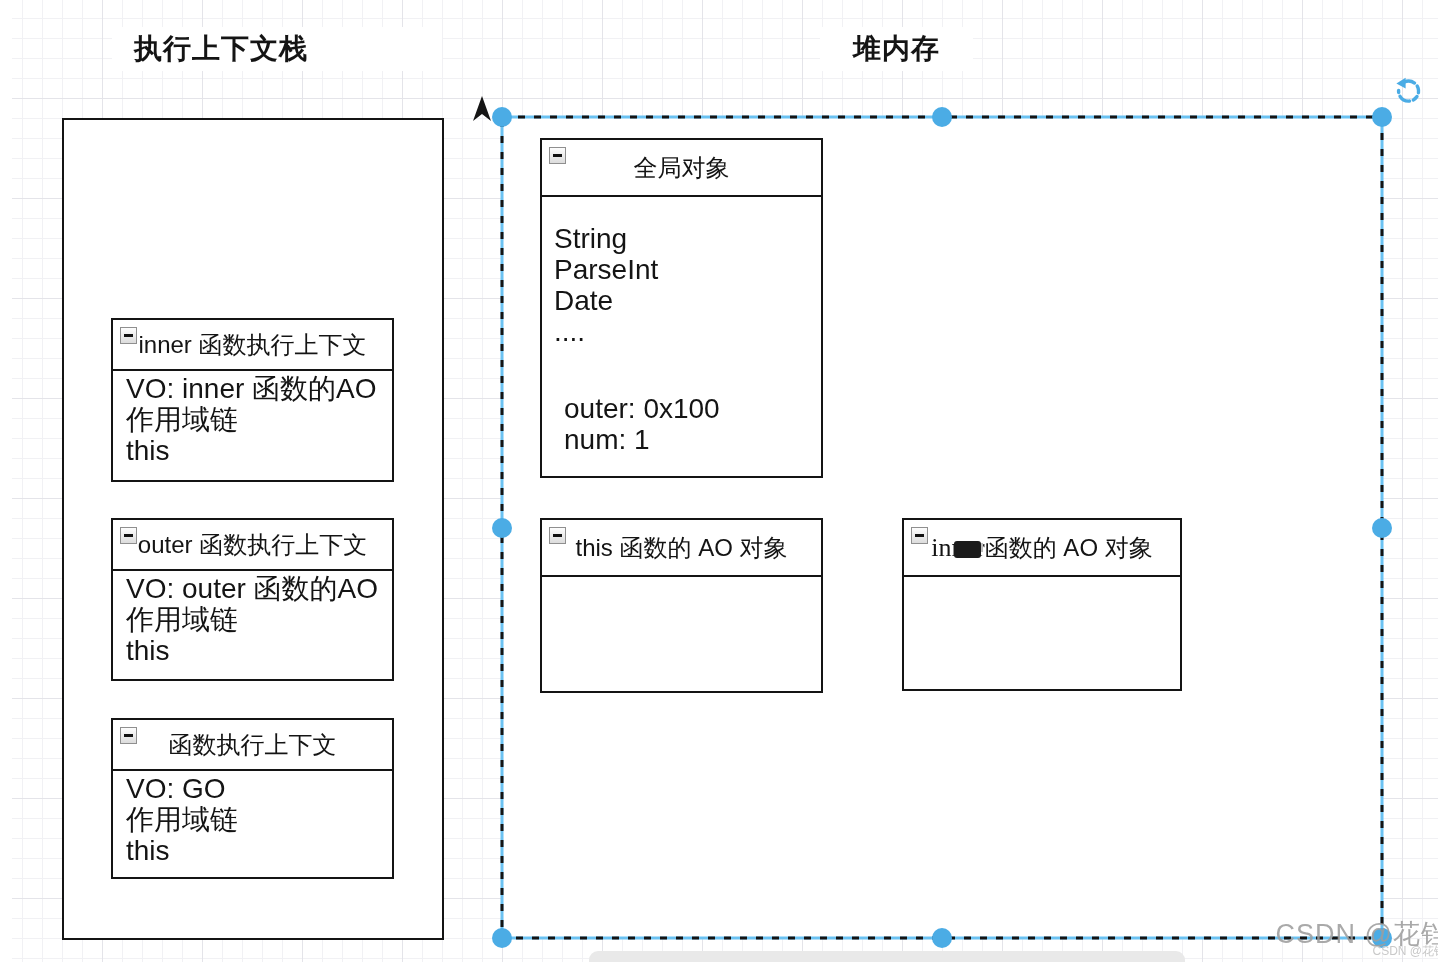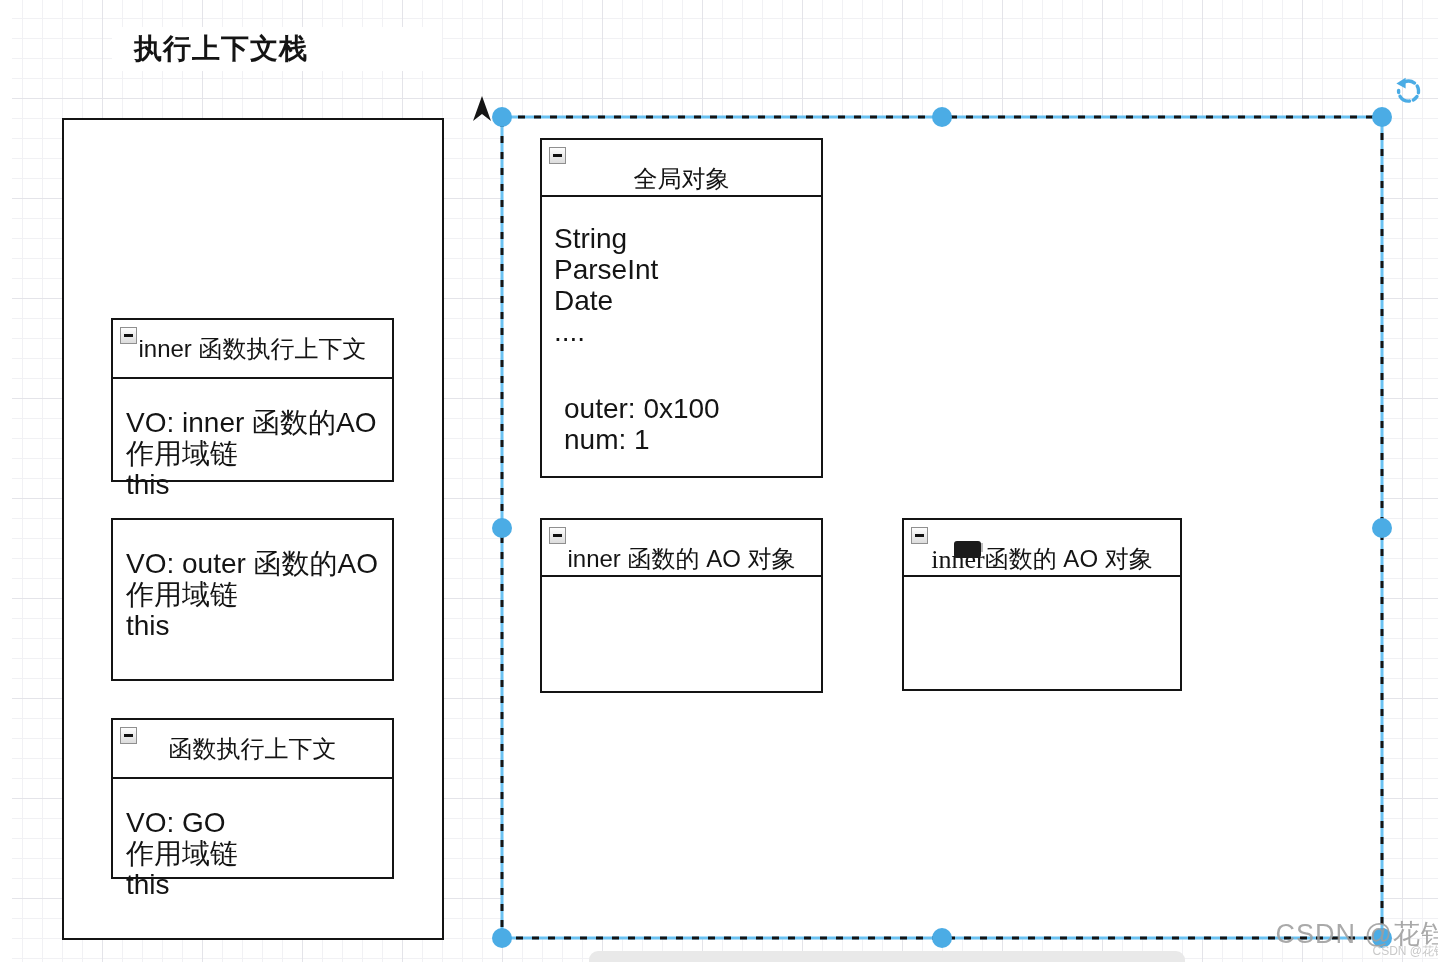--- a/index.html
+++ b/index.html
@@ -34,23 +34,23 @@
     display:flex;align-items:center;justify-content:center;
     font-size:24px;white-space:nowrap;
   }
   .collapse-icon{
     position:absolute;left:7px;top:7px;width:17px;height:17px;
     border:1px solid #8f8f8f;background:linear-gradient(#fdfdfd,#dcdcdc);
     display:flex;align-items:center;justify-content:center;z-index:3;
   }
   .collapse-icon .minus{display:block;width:9px;height:3px;background:#111;}
   .box-body{font-size:28px;line-height:31px;}
-  .frame .box-header{height:59px;}
-  .frame .box-body{padding:28px 10px 0 13px;}
-  .heap-box .box-header{height:57px;align-items:flex-end;}
+  .frame .box-header{height:51px;}
+  .frame .box-body{padding:2px 10px 0 13px;}
+  .heap-box .box-header{height:57px;}
   .gobj-body{padding:26px 10px 0 12px;}
   .gobj-props{margin-top:46px;padding-left:10px;}
   .oao-body{padding:24px 10px 0 12px;}
   .red{color:var(--red_value);}
   .serif-edit{font-family:"Liberation Serif","DejaVu Serif",serif;font-size:26px;position:relative;}
   .edit-blob{position:absolute;width:27px;height:17px;background:#1b1b1b;border-radius:3px;
     left:50px;top:21px;z-index:4;box-shadow:6px -2px 0 -4px #bdbdbd;}
   .selection-fill{position:absolute;left:490px;top:117px;width:880px;height:821px;background:#fff;z-index:1;}
   .selection-border{position:absolute;left:487px;top:114px;z-index:3;pointer-events:none;}
   .handle{position:absolute;width:20px;height:20px;border-radius:50%;
@@ -63,38 +63,45 @@
     color:var(--watermark_gray);opacity:.88;z-index:7;white-space:nowrap;}
   .watermark-small{position:absolute;right:4px;top:943px;font-size:12px;
     color:#c9c9c9;z-index:7;white-space:nowrap;}
 </style>
 </head>
 <body>
 
 <div class="canvas">
 
   <div class="page-title" style="left:100px;top:27px;width:330px;padding-left:22px;">执行上下文栈</div>
+  <div class="page-title" style="left:808px;top:27px;width:153px;text-align:center;">堆内存</div>
 
   <div class="container-rect" style="left:50px;top:118px;width:382px;height:822px;"></div>
 
   <div class="box frame" style="left:99px;top:318px;width:283px;height:164px;">
     <div class="box-header">
       <div class="collapse-icon">
           <span class="minus"></span>
         </div>
       <span>inner 函数执行上下文</span>
     </div>
     <div class="box-body">
       <div>VO: inner 函数的AO</div>
       <div>作用域链</div>
       <div>this</div>
     </div>
   </div>
 
   <div class="box frame" style="left:99px;top:518px;width:283px;height:163px;">
+    <div class="box-header">
+      <div class="collapse-icon">
+          <span class="minus"></span>
+        </div>
+      <span>outer 函数执行上下文</span>
+    </div>
     <div class="box-body">
       <div>VO: outer 函数的AO</div>
       <div>作用域链</div>
       <div>this</div>
     </div>
   </div>
 
   <div class="box frame" style="left:99px;top:718px;width:283px;height:161px;">
     <div class="box-header">
       <div class="collapse-icon">
@@ -128,21 +135,21 @@
         <div>num: 1</div>
       </div>
     </div>
   </div>
 
   <div class="box heap-box" style="left:528px;top:518px;width:283px;height:175px;">
     <div class="box-header">
       <div class="collapse-icon">
           <span class="minus"></span>
         </div>
-      <span>inner 函数的 AO 对象</span>
+      <span>this 函数的 AO 对象</span>
     </div>
   </div>
 
   <div class="box heap-box" style="left:890px;top:518px;width:280px;height:173px;">
     <div class="box-header">
       <div class="collapse-icon">
           <span class="minus"></span>
         </div>
       <span class="serif-edit">inner</span>
         <span> 函数的 AO 对象</span>

